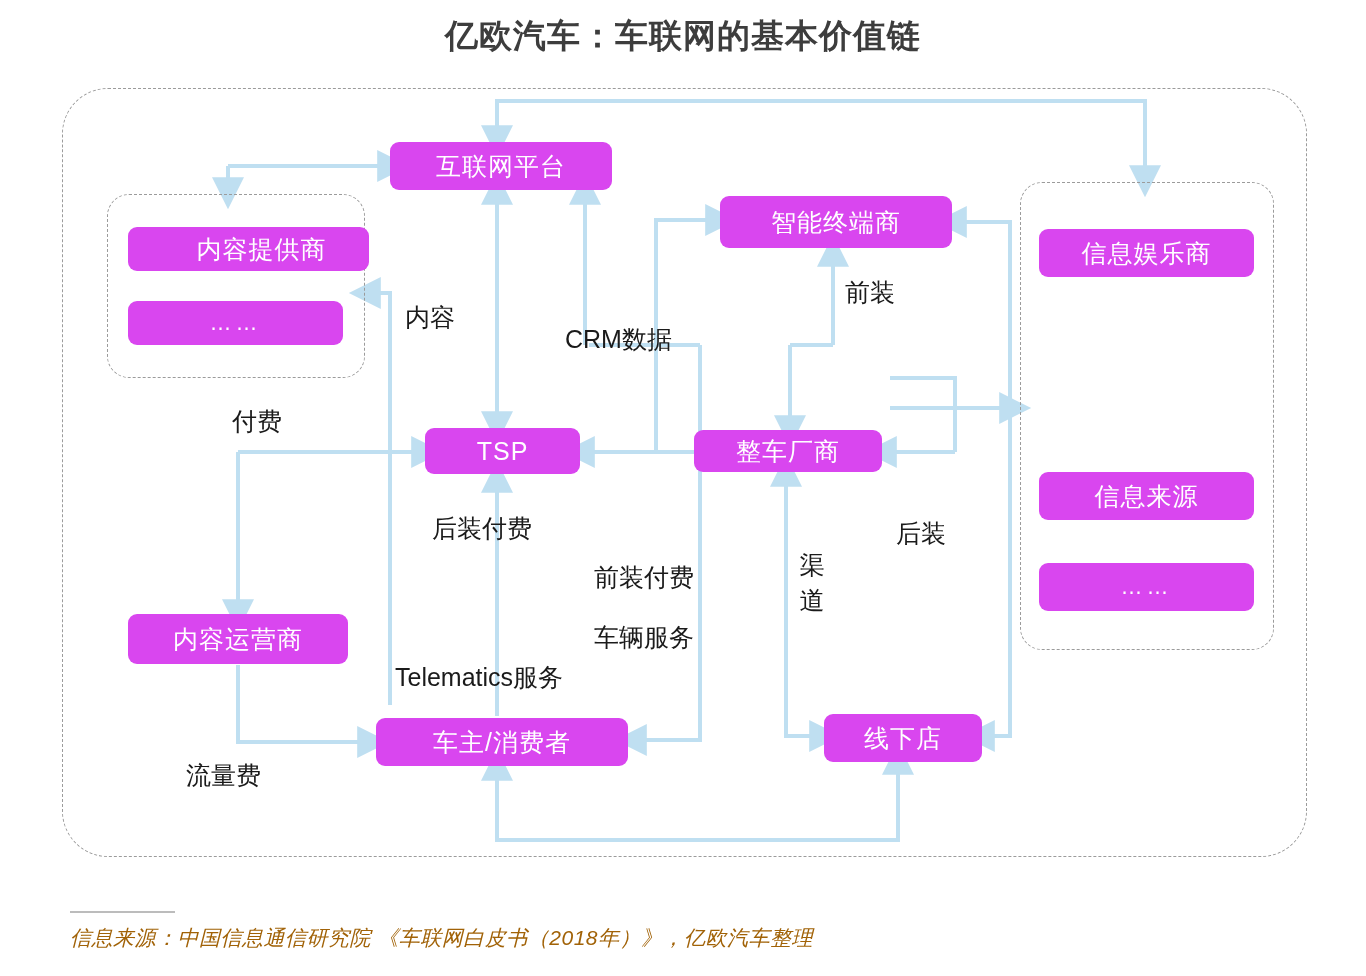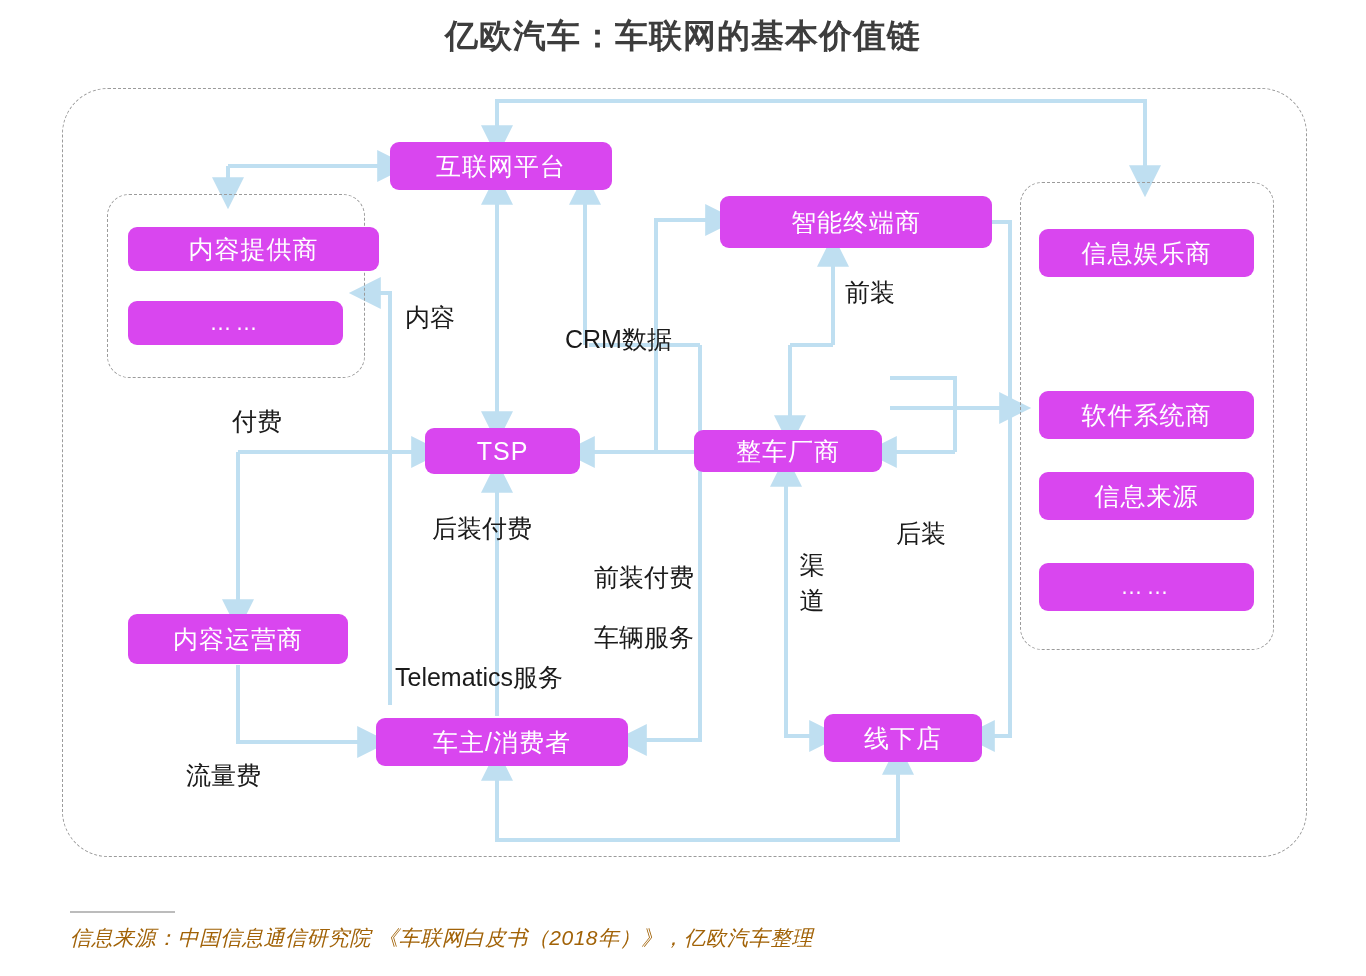--- a/index.html
+++ b/index.html
@@ -109,34 +109,33 @@
       <path d="M1010,418 L1010,736 L982,736"></path>
 
       <path d="M898,762 L898,840 L497,840 L497,768"></path>
       <path d="M898,790 L898,762"></path>
     </g>
   </svg>
 
   <div class="frame" style="left:62px;top:88px;width:1243px;height:767px;"></div>
 
   <div class="group" style="left:107px;top:194px;width:256px;height:182px;">
-    <div class="node" style="left:20px;top:32px;width:251px;height:44px;">内容提供商</div>
+    <div class="node" style="left:20px;top:32px;width:215px;height:44px;padding-left:26px;">内容提供商</div>
     <div class="node dots" style="left:20px;top:106px;width:215px;height:44px;">……</div>
   </div>
 
   <div class="group" style="left:1020px;top:182px;width:252px;height:466px;">
     <div class="node" style="left:18px;top:46px;width:215px;height:48px;">信息娱乐商</div>
-    <div class="node" style="left:18px;top:208px;width:215px;height:48px;">软件系统商</div>
     <div class="node" style="left:18px;top:289px;width:215px;height:48px;">信息来源</div>
     <div class="node dots" style="left:18px;top:380px;width:215px;height:48px;">……</div>
   </div>
 
   <div class="node" style="left:390px;top:142px;width:222px;height:48px;">互联网平台</div>
 
-  <div class="node" style="left:720px;top:196px;width:272px;height:52px;">智能终端商</div>
+  <div class="node" style="left:720px;top:196px;width:232px;height:52px;">智能终端商</div>
 
   <div class="node" style="left:425px;top:428px;width:155px;height:46px;">TSP</div>
 
   <div class="node" style="left:694px;top:430px;width:188px;height:42px;">整车厂商</div>
 
   <div class="node" style="left:128px;top:614px;width:220px;height:50px;">内容运营商</div>
 
   <div class="node" style="left:376px;top:718px;width:252px;height:48px;">车主/消费者</div>
 
   <div class="node" style="left:824px;top:714px;width:158px;height:48px;">线下店</div>

